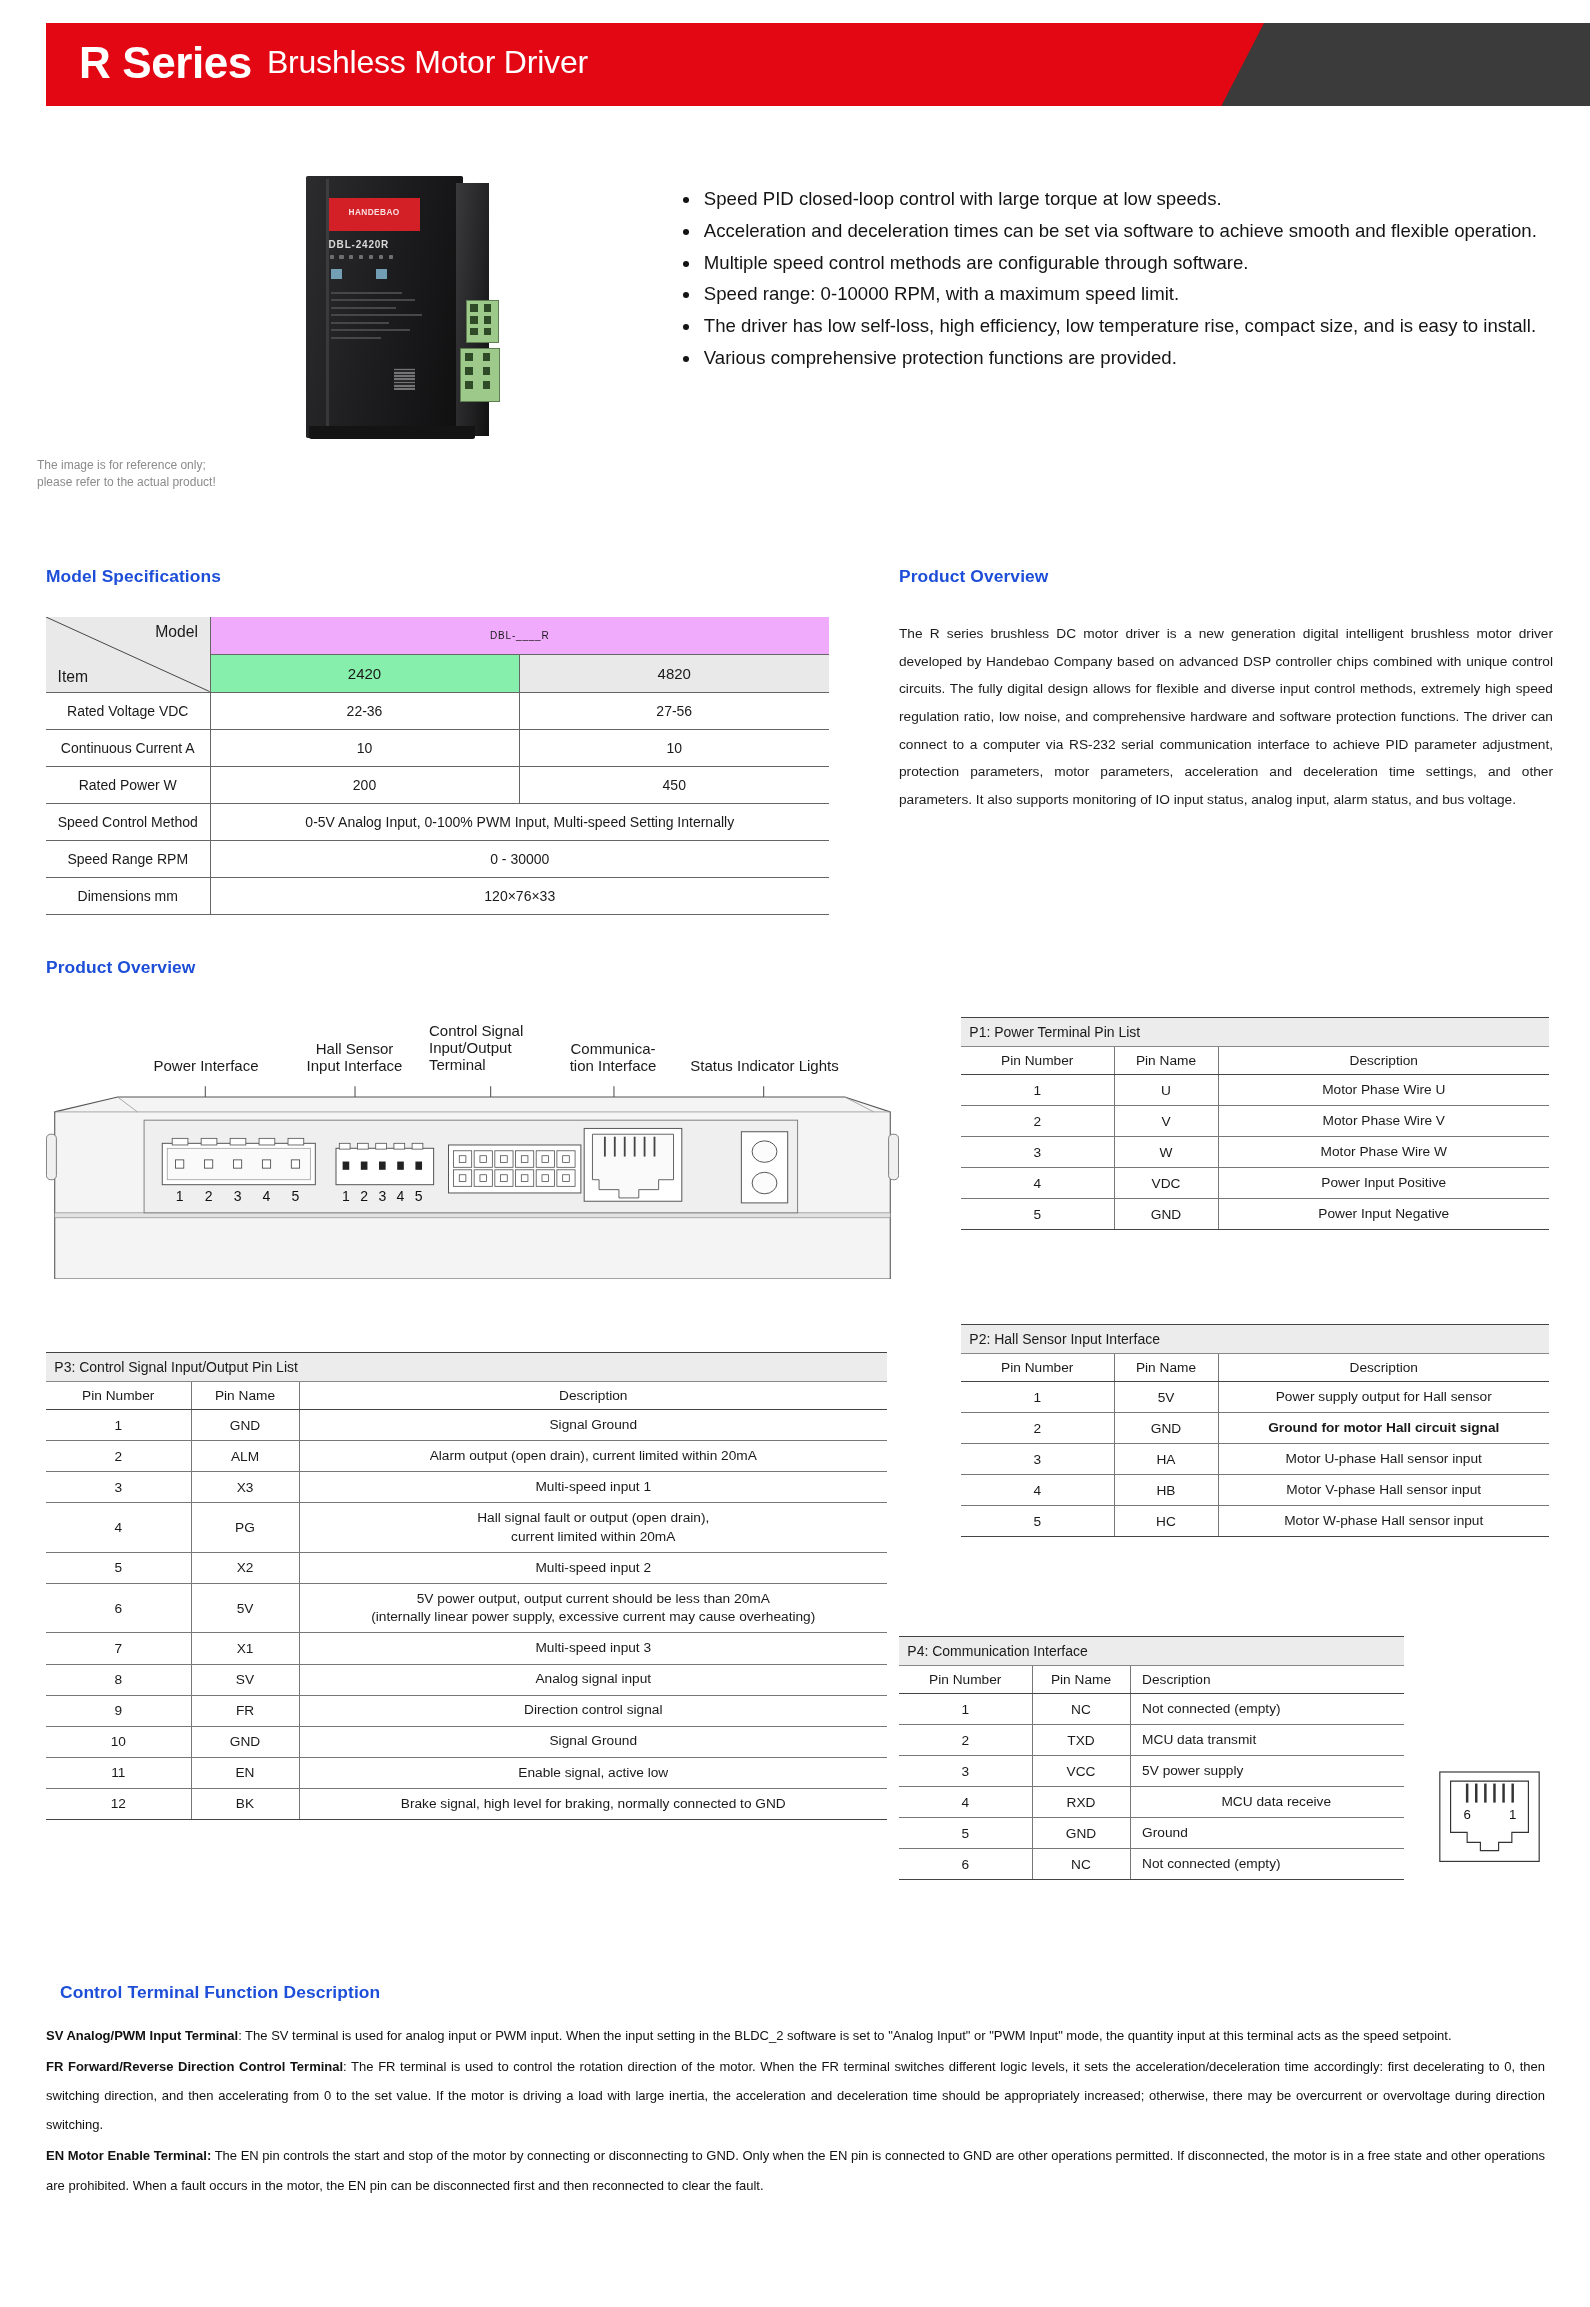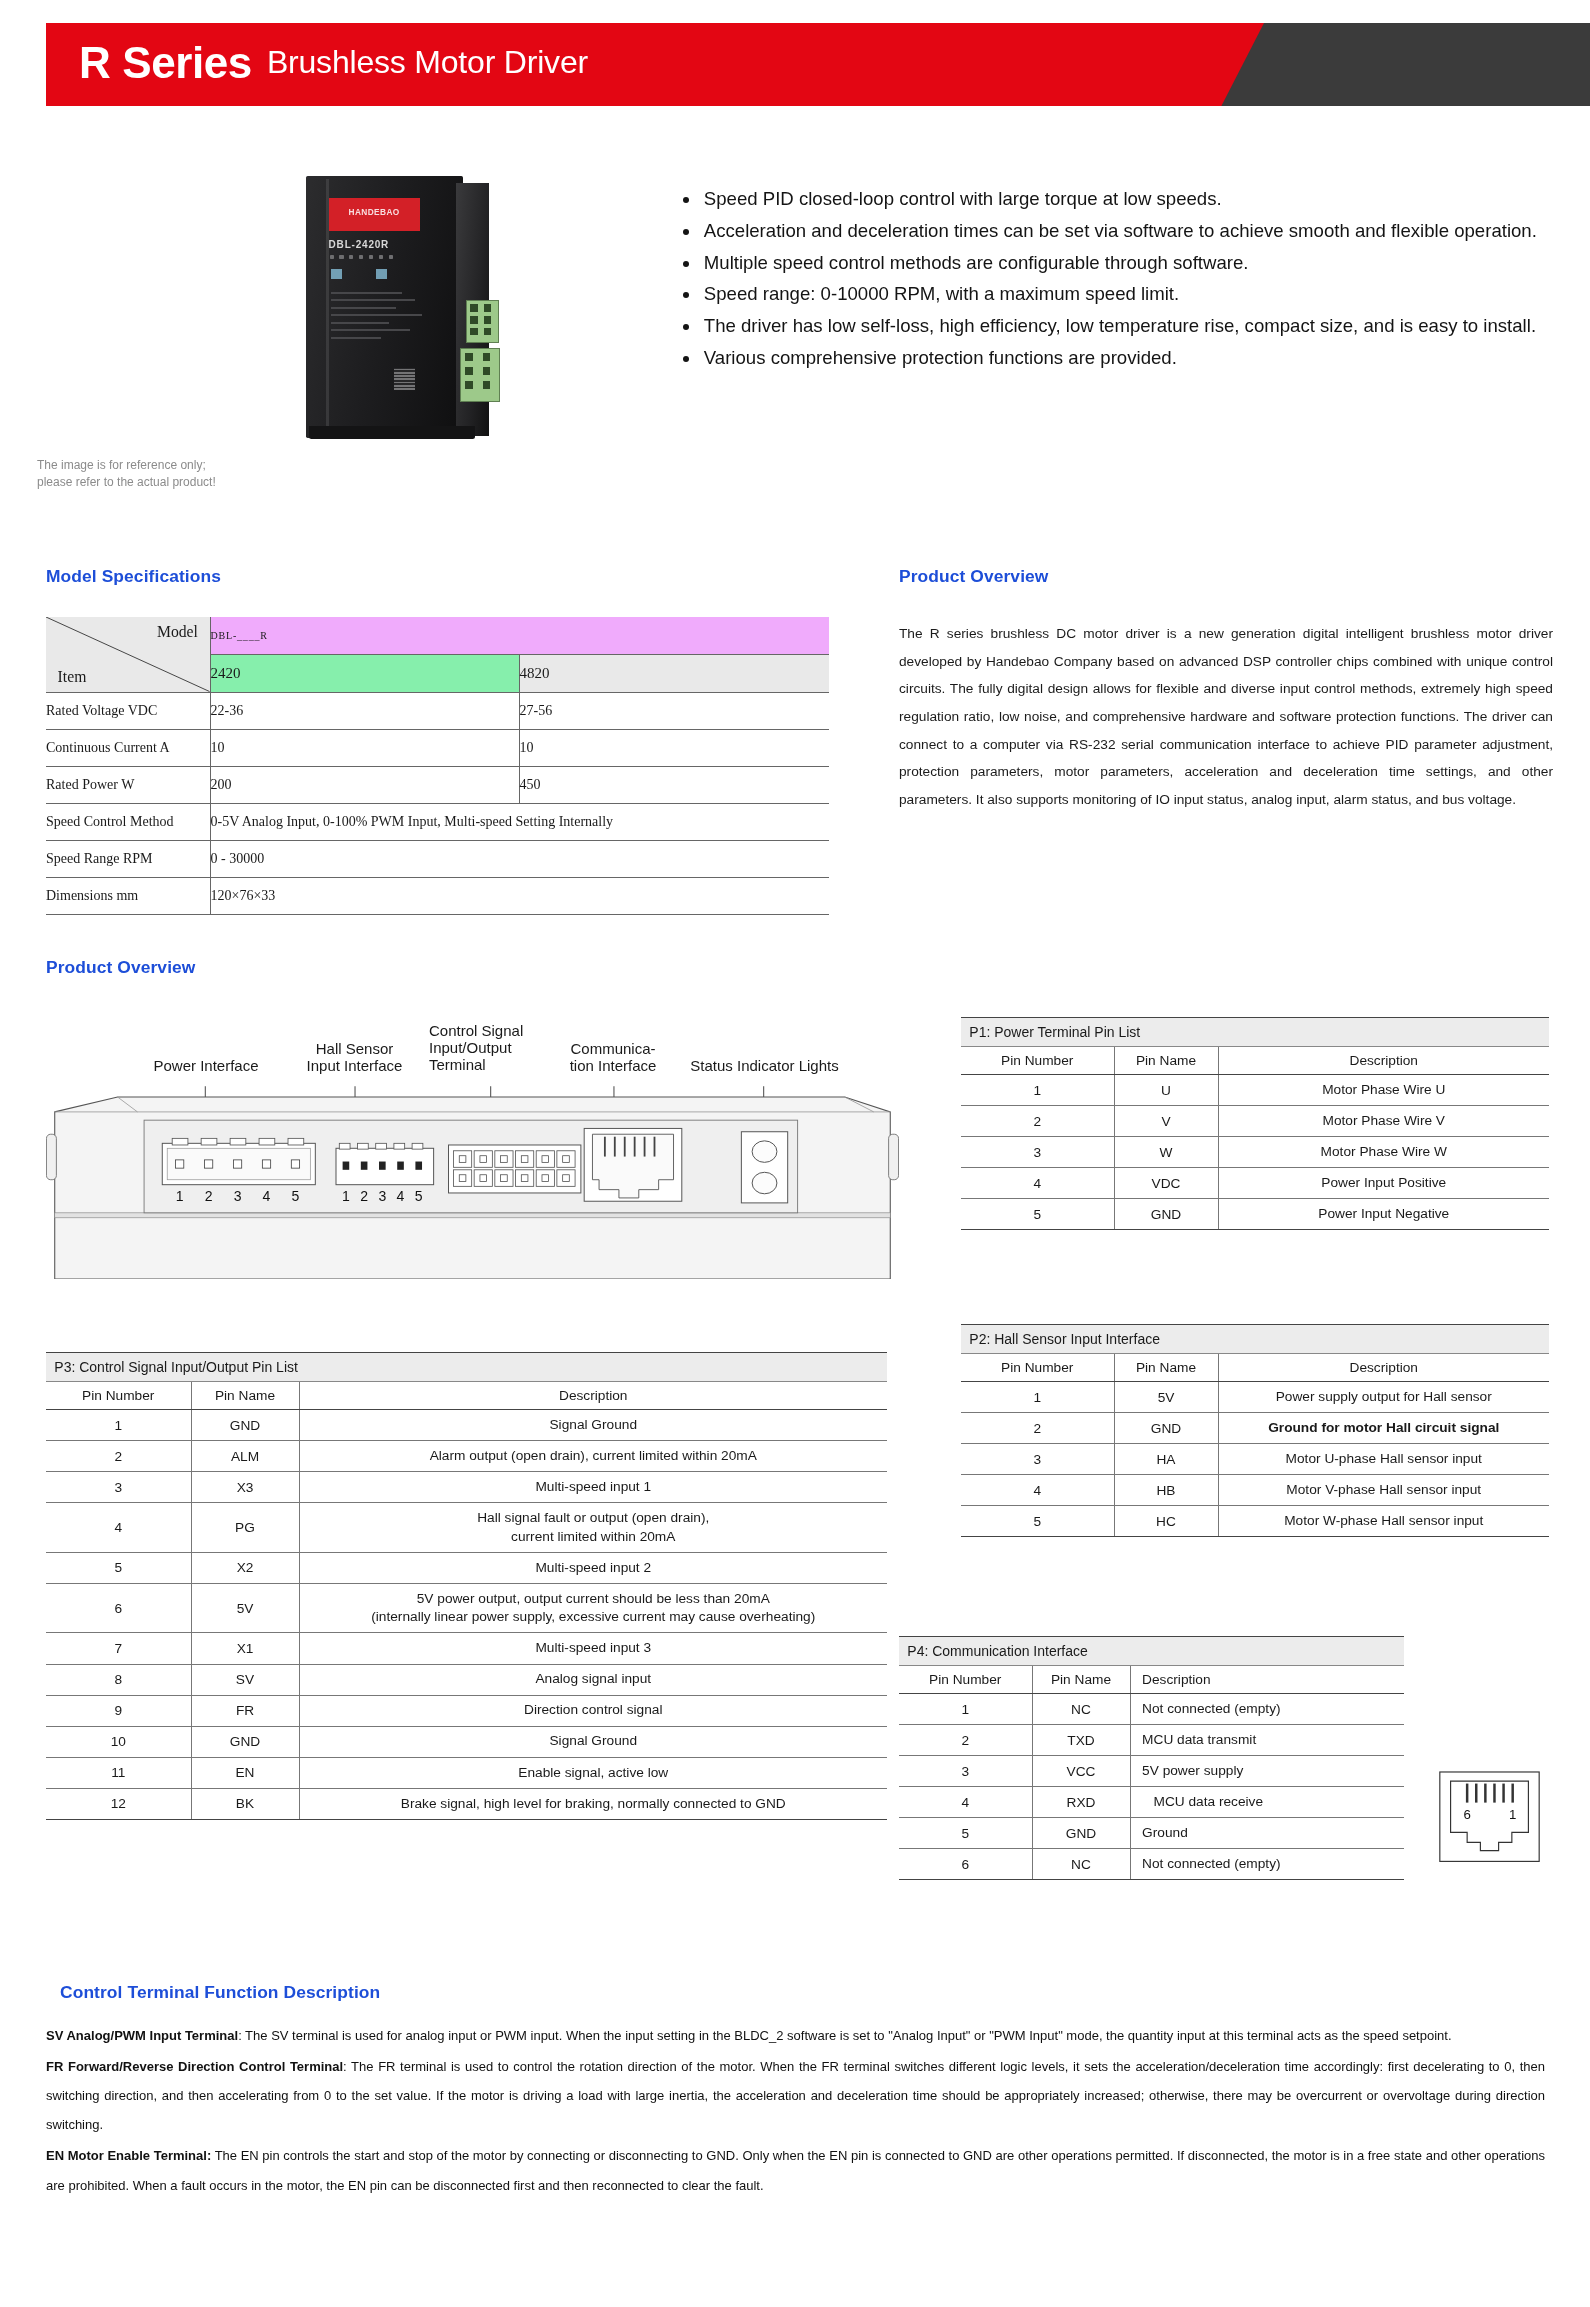--- a/index.html
+++ b/index.html
@@ -95,22 +95,22 @@
   }
 
   
   table { border-collapse:collapse; width:100%; font-size:13.7px; }
   table td, table th { border:none; padding:0; }
 
   
   .spec-tbl { position:absolute; left:46px; top:617px; width:783px; }
   .spec-tbl table { table-layout:fixed; }
   .spec-tbl td {
-    border-bottom:0.8px solid #666; height:37px;
-    vertical-align:middle; font-size:14px;font-family:Liberation Serif, serif;
+    border-bottom:0.8px solid #666; text-align:center; height:37px;
+    vertical-align:middle; font-size:14px;
   }
   .spec-tbl .vline { border-left:0.8px solid #666; }
   .spec-tbl .diag-cell {
     position:relative; background:#e9e9e9; height:75px; padding:0;
     border-bottom:0.8px solid #666;
   }
   .diag-line {
     position:absolute; left:0; top:0; width:100%; height:100%;
     pointer-events:none;
   }
@@ -614,21 +614,21 @@
           <td style="white-space: pre-line; line-height: 1.35; text-align: left; padding-left: 11.6px;">MCU data transmit</td>
         </tr>
         <tr>
           <td class="vb">3</td>
           <td class="vb">VCC</td>
           <td style="white-space: pre-line; line-height: 1.35; text-align: left; padding-left: 11.6px;">5V power supply</td>
         </tr>
         <tr>
           <td class="vb">4</td>
           <td class="vb">RXD</td>
-          <td style="white-space: pre-line; line-height: 1.35; text-align: left; padding-left: 23px;">MCU data receive</td>
+          <td style="white-space: pre-line; line-height: 1.35; text-align: center; padding-left: 23px;">MCU data receive</td>
         </tr>
         <tr>
           <td class="vb">5</td>
           <td class="vb">GND</td>
           <td style="white-space: pre-line; line-height: 1.35; text-align: left; padding-left: 11.6px;">Ground</td>
         </tr>
         <tr>
           <td class="vb">6</td>
           <td class="vb">NC</td>
           <td style="white-space: pre-line; line-height: 1.35; text-align: left; padding-left: 11.6px;">Not connected (empty)</td>

